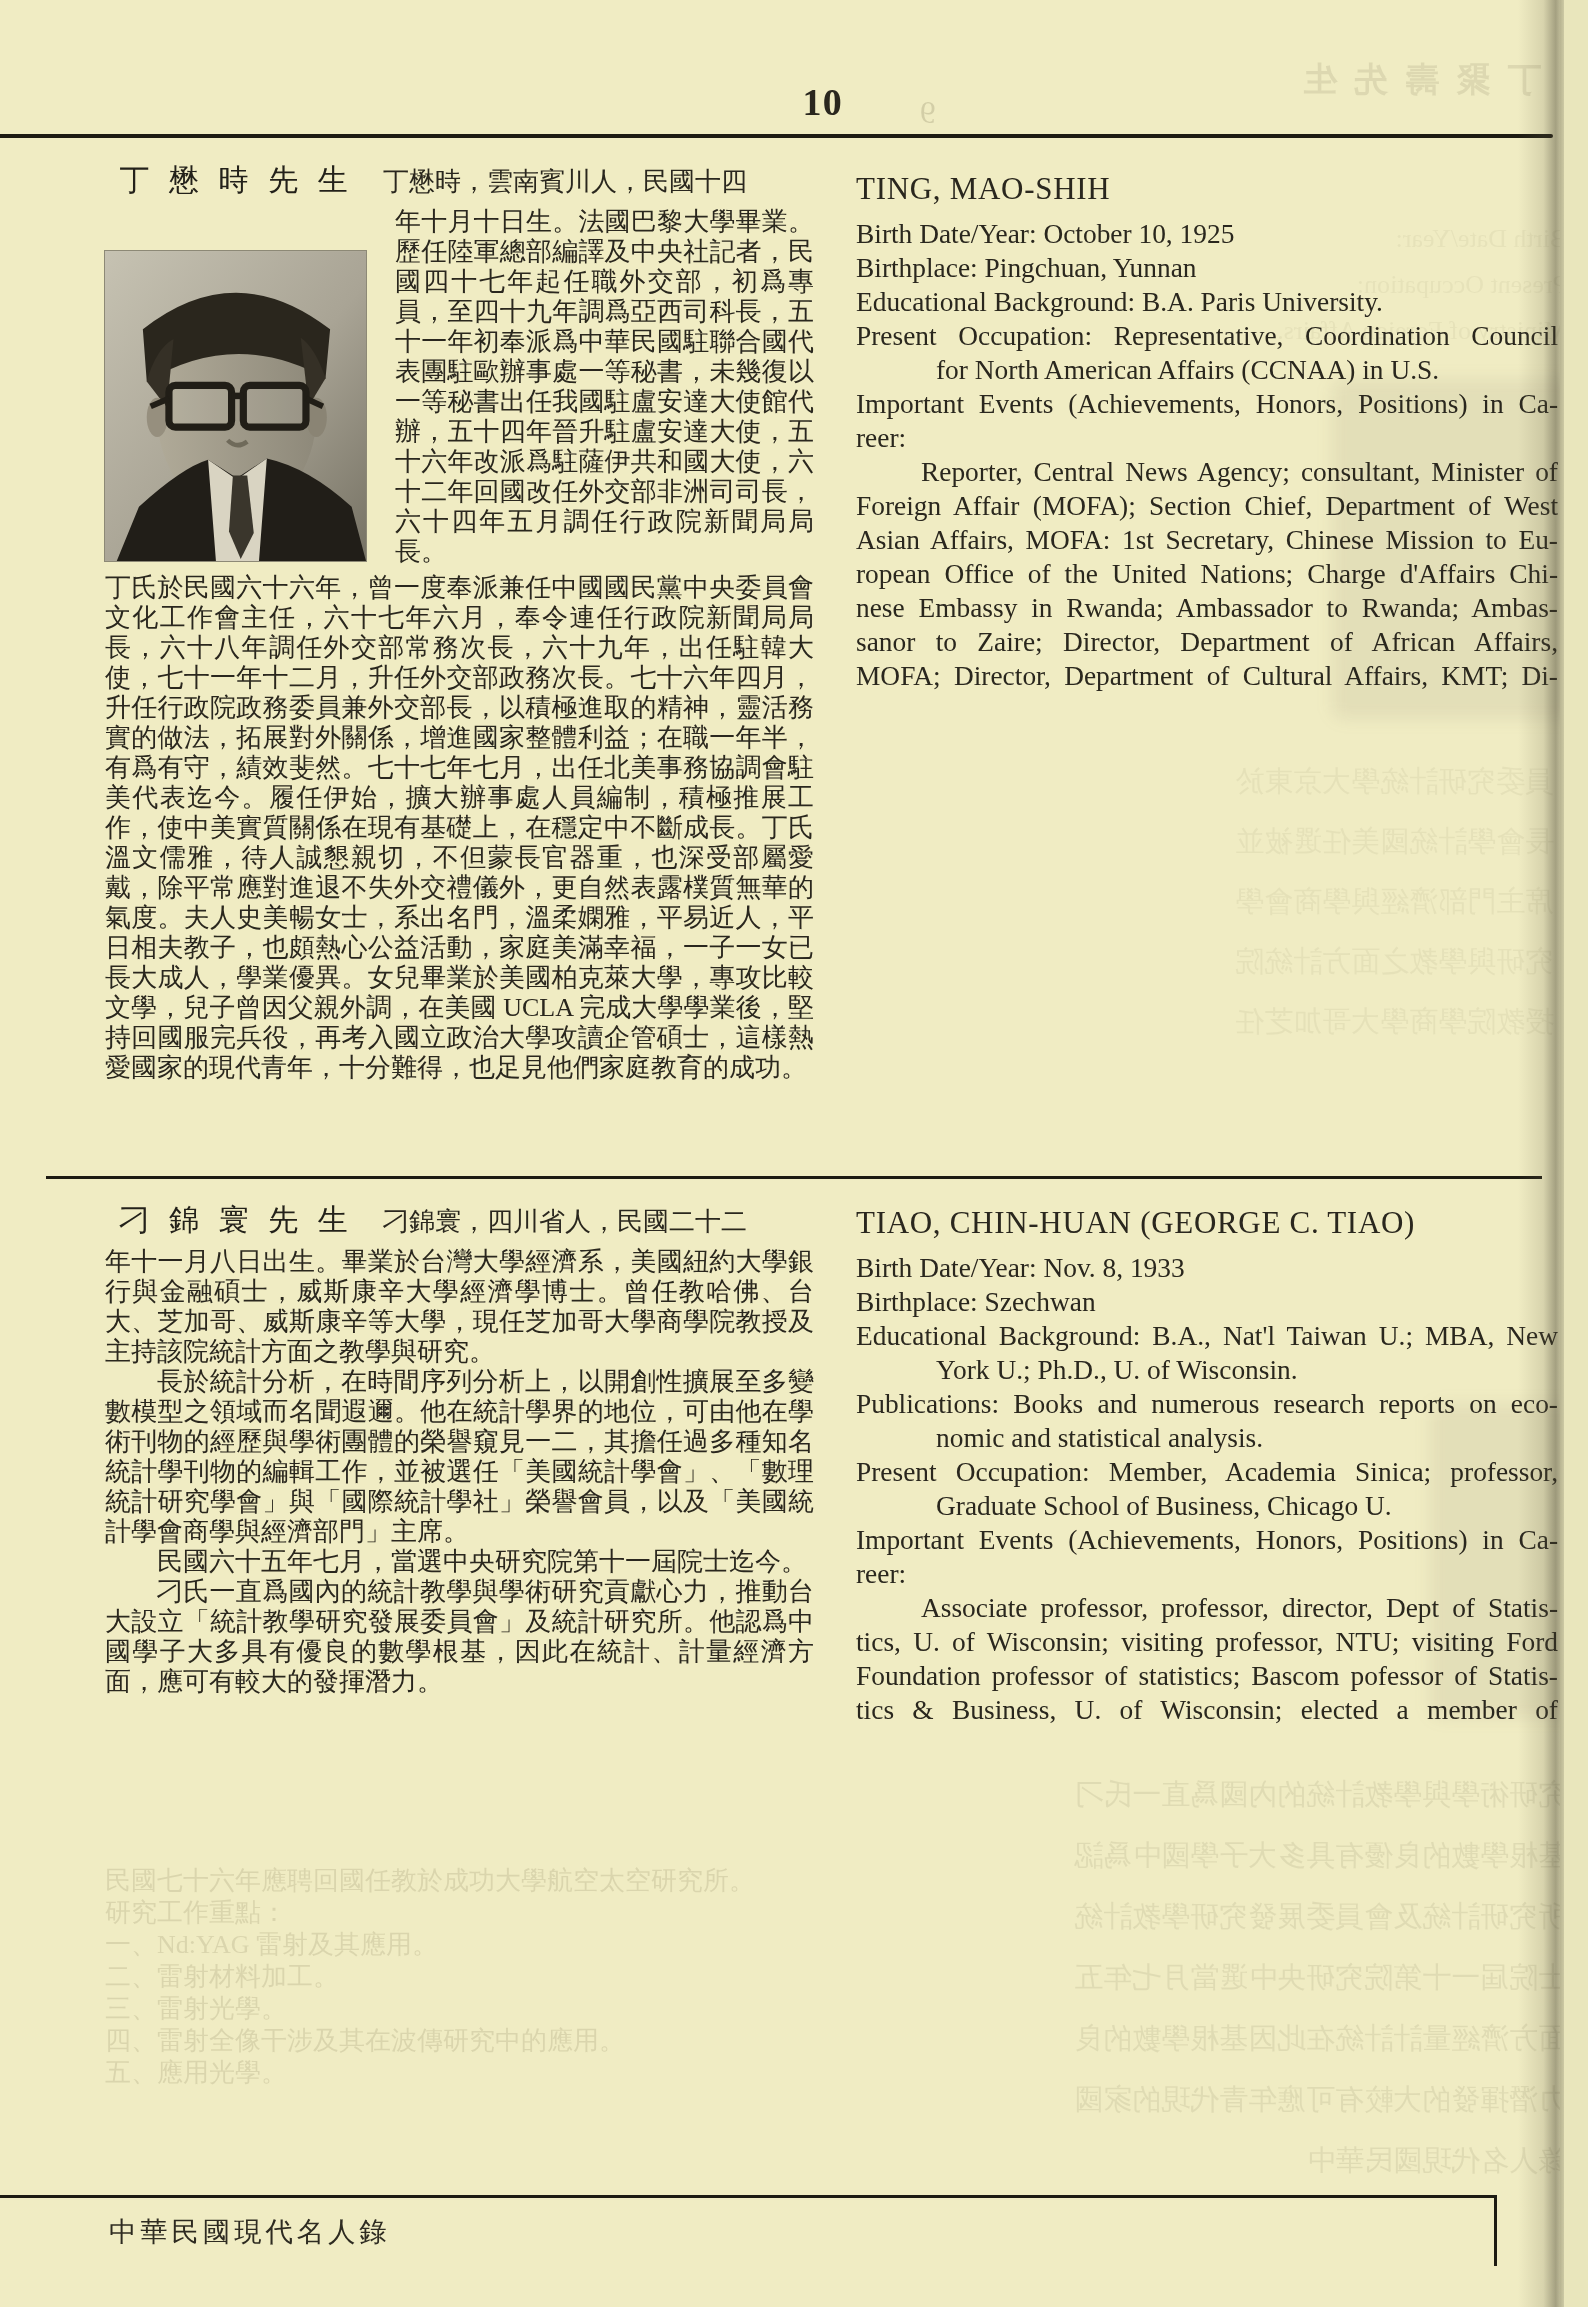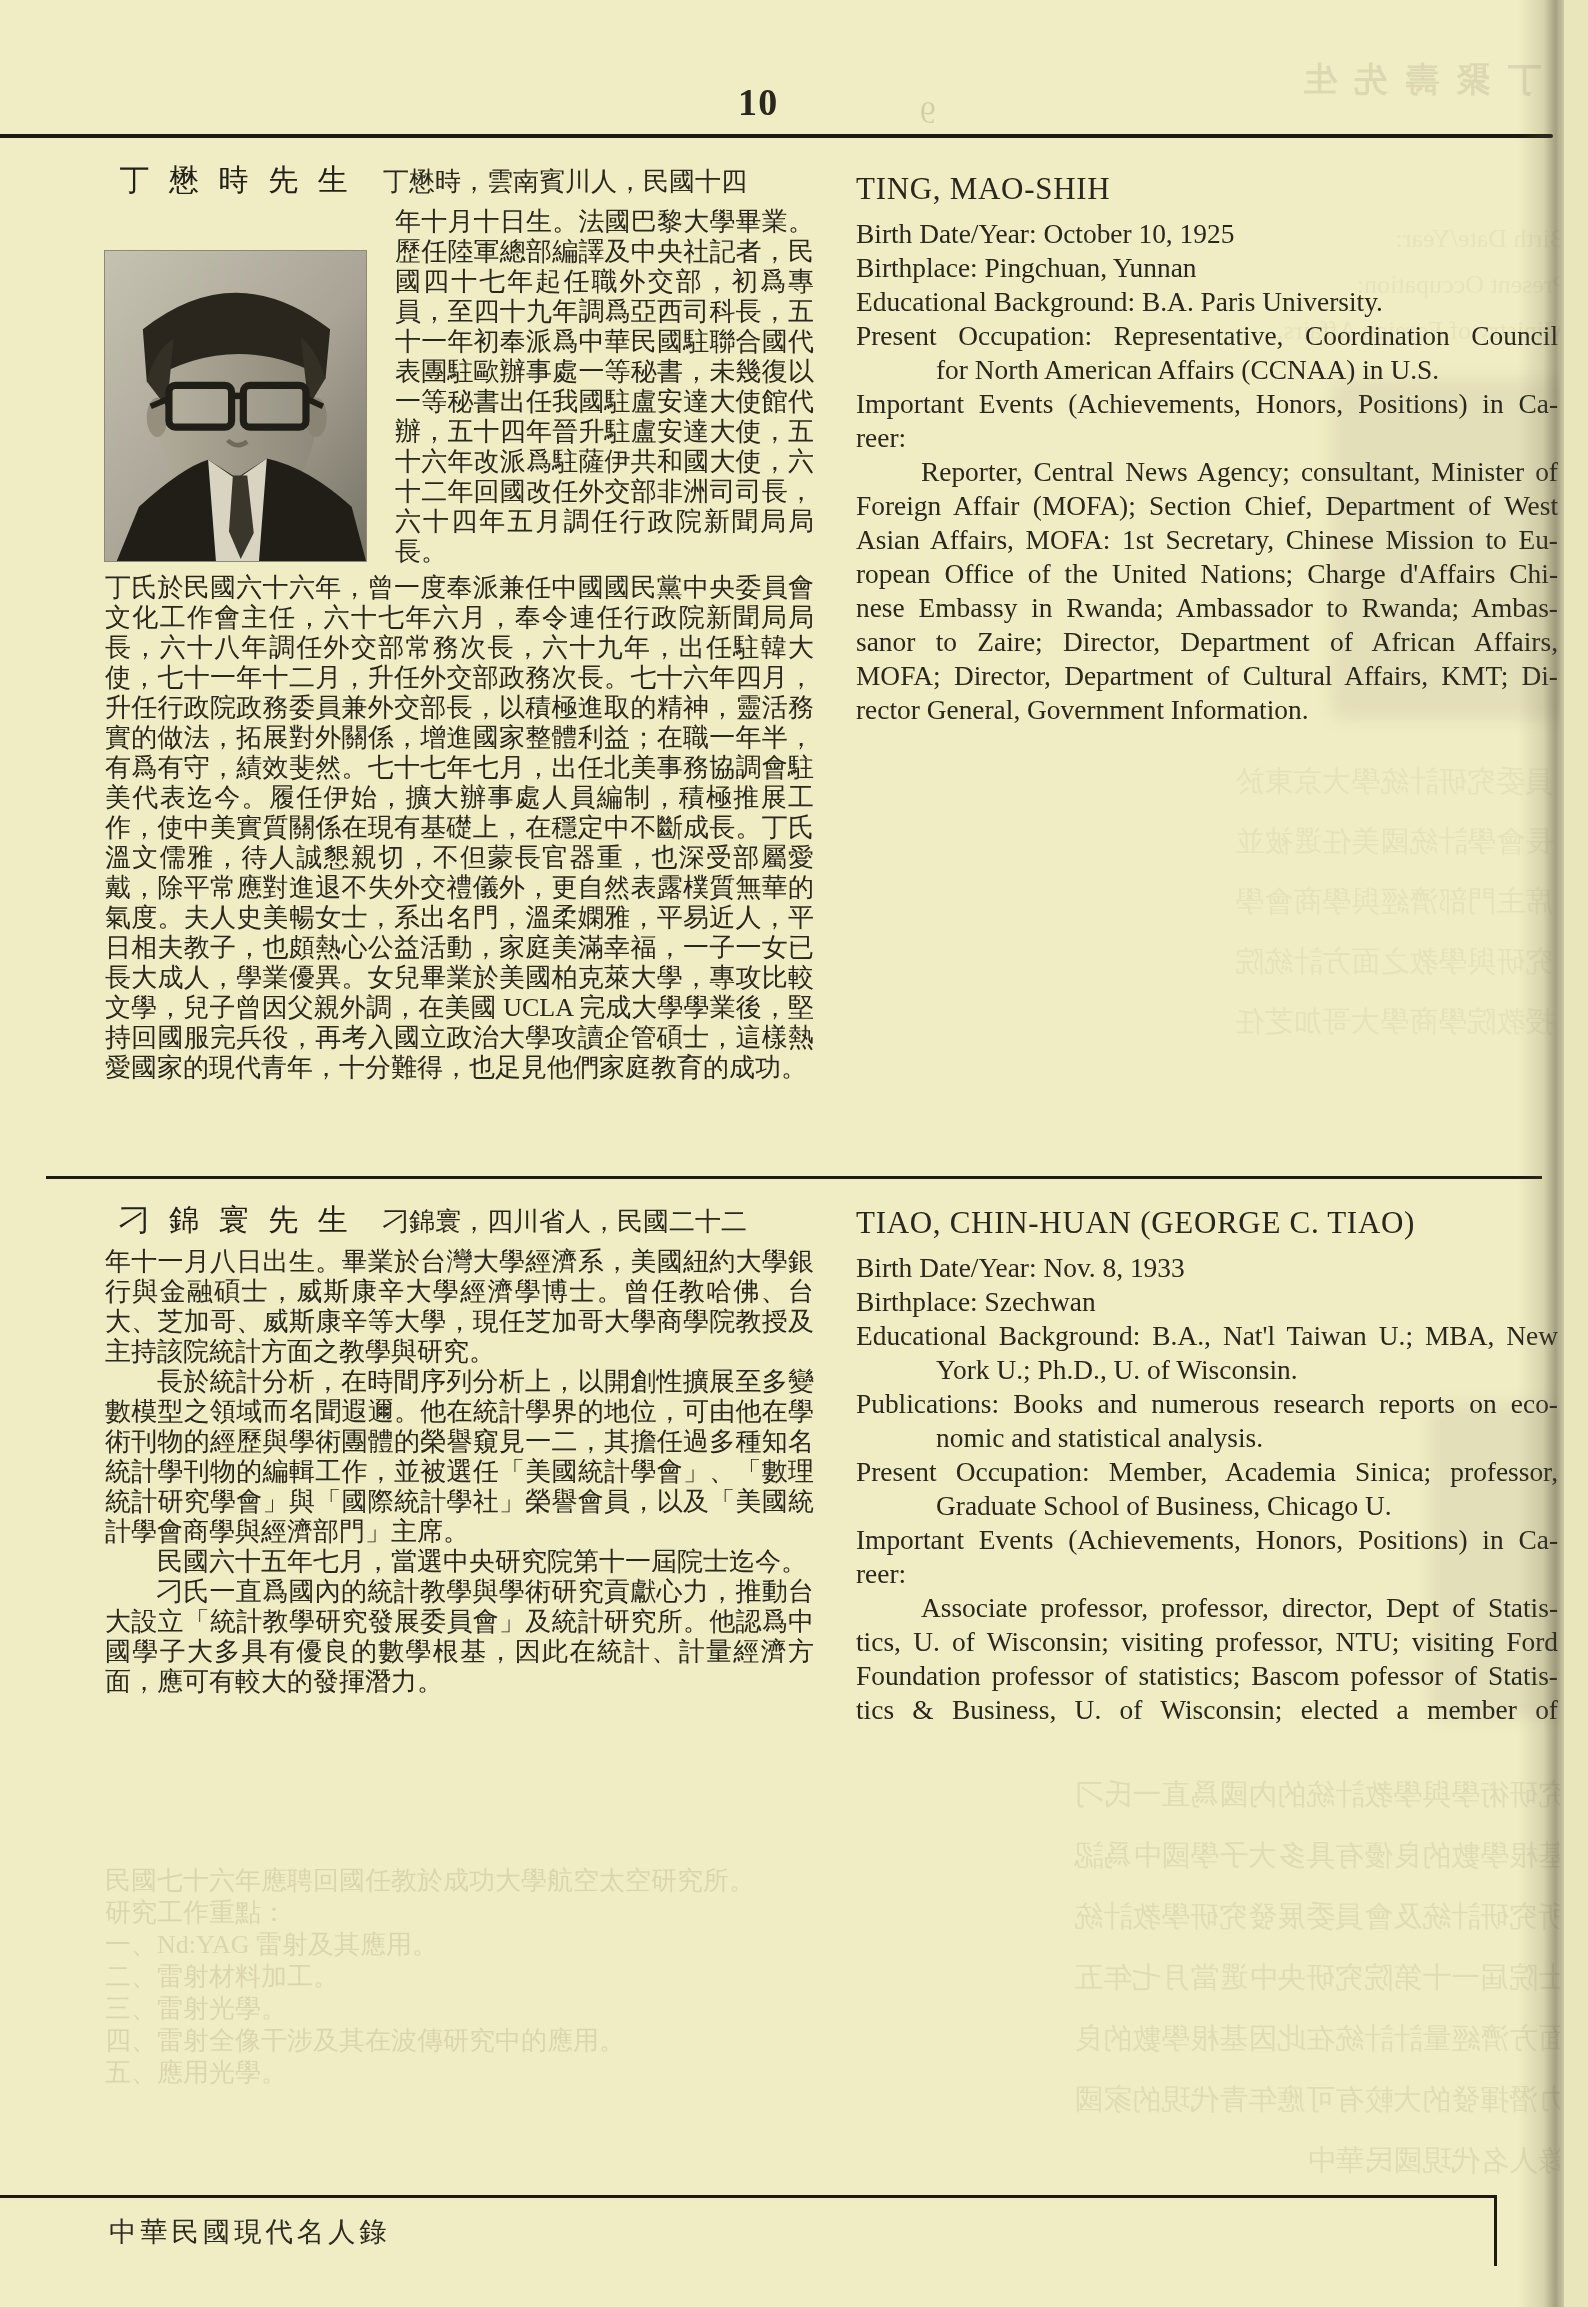--- a/index.html
+++ b/index.html
@@ -7,21 +7,21 @@
     position:relative;
     width:1589px;height:2307px;
     background:#f0ecc3;
     overflow:hidden;
     font-family:"Liberation Serif","DejaVu Serif",serif;
     color:#2a271e;
   }
   
   .pageno{
     position:absolute;left:738px;top:80px;width:105px;
-    font-size:38px;font-weight:bold;text-align:left;
+    font-size:38px;font-weight:bold;text-align:right;
     letter-spacing:1.3px;
   }
   .ghost-pageno{
     position:absolute;left:920px;top:95px;
     font-size:31px;opacity:.22;transform:scaleX(-1);
     color:#55503a;
   }
   .rule{position:absolute;background:#1d1b12;}
   .header-rule{left:0;top:134px;width:1553px;height:3.9px;border-radius:0 2.6px 2.6px 0;}
   .strip-rule-dash{left:1570px;top:129px;width:18.3px;height:3.3px;}
@@ -168,21 +168,20 @@
     <div class="en-line ind">for North American Affairs (CCNAA) in U.S.</div>
     <div class="en-line full">Important Events (Achievements, Honors, Positions) in Ca-</div>
     <div class="en-line">reer:</div>
     <div class="en-line full pind">Reporter, Central News Agency; consultant, Minister of</div>
     <div class="en-line full">Foreign Affair (MOFA); Section Chief, Department of West</div>
     <div class="en-line full">Asian Affairs, MOFA: 1st Secretary, Chinese Mission to Eu-</div>
     <div class="en-line full">ropean Office of the United Nations; Charge d'Affairs Chi-</div>
     <div class="en-line full">nese Embassy in Rwanda; Ambassador to Rwanda; Ambas-</div>
     <div class="en-line full">sanor to Zaire; Director, Department of African Affairs,</div>
     <div class="en-line full">MOFA; Director, Department of Cultural Affairs, KMT; Di-</div>
-    <div class="en-line">rector General, Government Information.</div>
   </div>
 
   <div class="ghost ghost-midlines mirror">
     <div>員委究研計統學大京東於</div>
     <div>長會學計統國美任選被並</div>
     <div>席主門部濟經與學商會學</div>
     <div>究研與學教之面方計統院</div>
     <div>授教院學商學大哥加芝任</div>
   </div>
 

